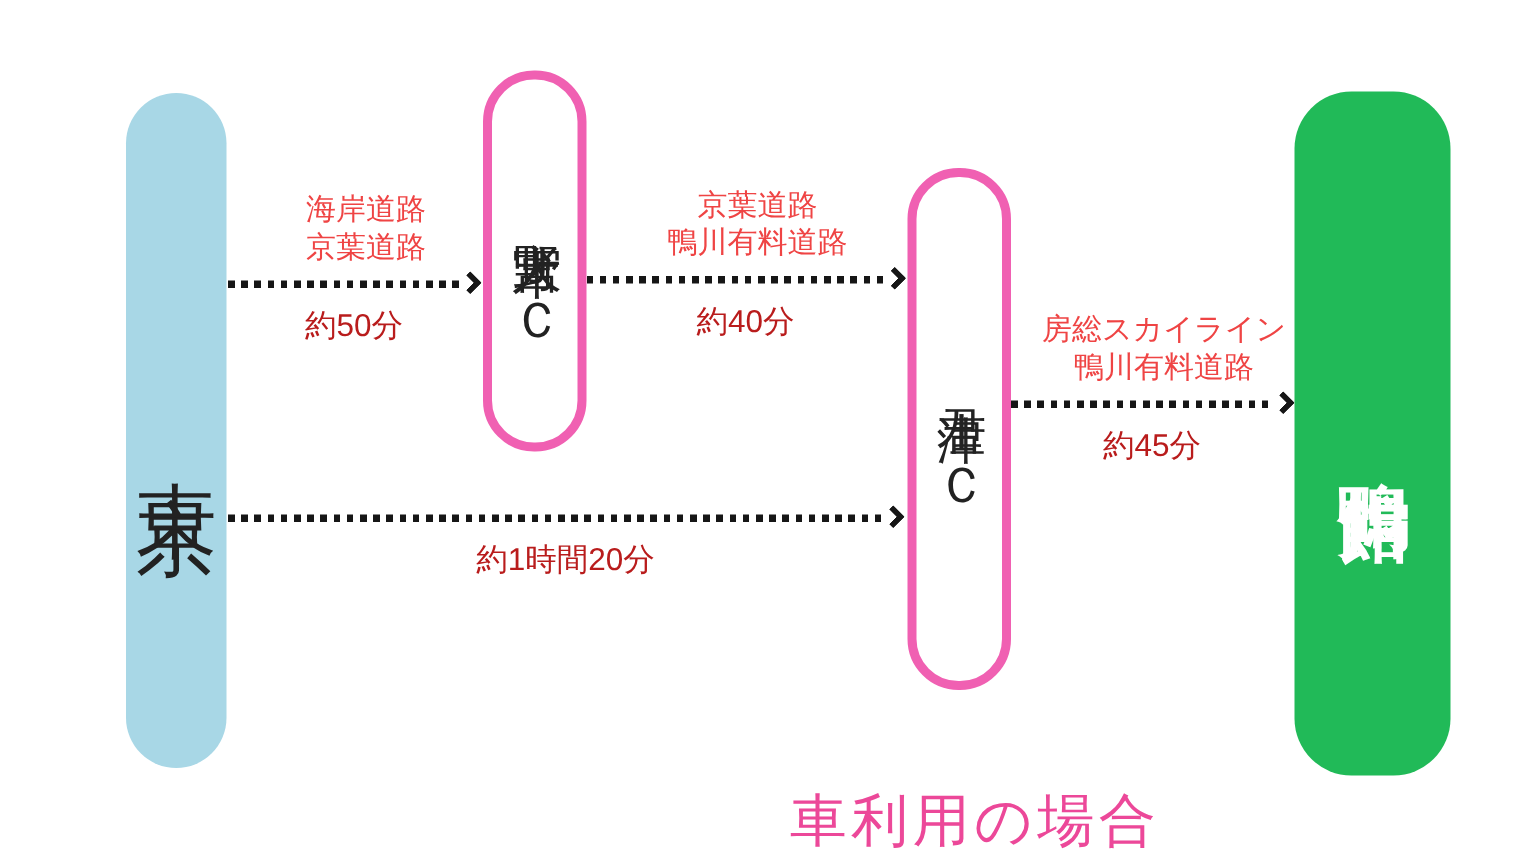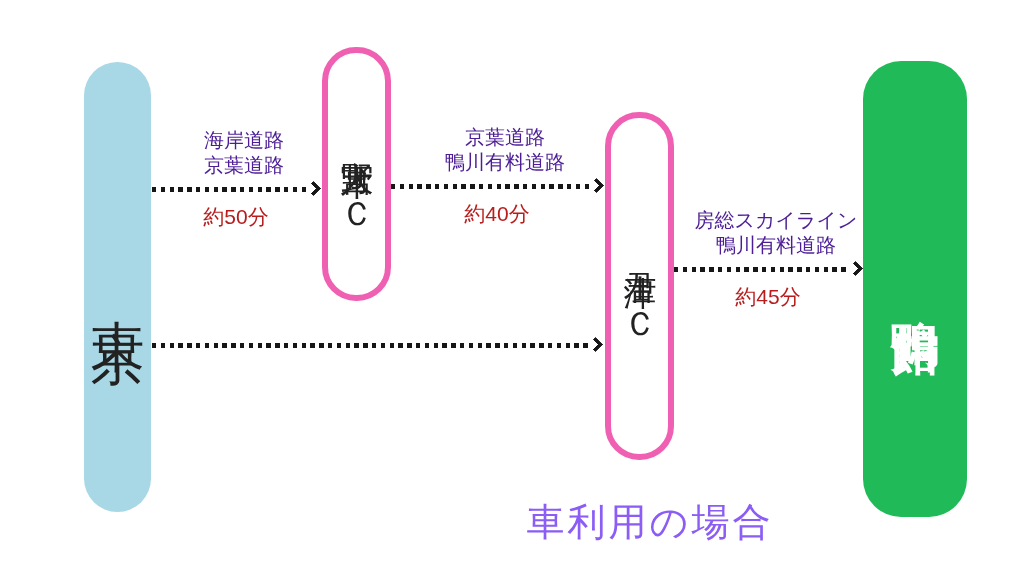--- a/index.html
+++ b/index.html
@@ -27,39 +27,39 @@
   .node-miyanogi .vtext { font-size: 33px; letter-spacing: 3px; color: #222; }
 
   .node-kimitsu  { left: 605px; top: 112px; width: 69px;  height: 348px; background: #ffffff; border: 6px solid #f060b2; border-radius: 34px; }
   .node-kimitsu .vtext { font-size: 33px; letter-spacing: 3px; color: #222; }
 
   .node-kamogawa { left: 863px; top: 61px;  width: 104px; height: 456px; background: #21ba58; border-radius: 38px; }
   .node-kamogawa .vtext { font-size: 48px; font-weight: bold; letter-spacing: 4px; color: #ffffff; font-family: "Liberation Sans", sans-serif; }
 
   
   .route { position: absolute; display: flex; flex-direction: column; align-items: center; }
-  .roads { text-align: center; font-size: 20px; line-height: 25px; color: #4c1d95; margin-bottom: 9px; margin-left: 16px; }
+  .roads { text-align: center; font-size: 20px; line-height: 25px; color: #ef4444; margin-bottom: 9px; margin-left: 16px; }
   .arrow { position: relative; height: 5px; width: 100%; }
   .dots  { position: absolute; left: 0; right: 13px; top: 0; height: 4.6px;
            background: repeating-linear-gradient(90deg, #161616 0 4.4px, transparent 4.4px 8.8px); }
   .head  { position: absolute; right: 1px; top: -4px; width: 11px; height: 11px;
            border-top: 4.5px solid #161616; border-right: 4.5px solid #161616;
            transform: rotate(45deg); border-radius: 1px; }
   .duration { margin-top: 11px; font-size: 21px; color: #b91c1c; }
 
   .route-1 { left: 152px; top: 128px; width: 168px; }
   .route-2 { left: 391px; top: 125px; width: 212px; }
   .route-3 { left: 674px; top: 208px; width: 188px; }
   .route-4 { left: 152px; top: 334px; width: 450px; }
 
   
   .caption {
-    position: absolute; left: 470px; top: 497px; width: 360px;
+    position: absolute; left: 470px; top: 522px; width: 360px;
     text-align: center; font-size: 38px; letter-spacing: 3px;
-    color: #8b5cf6; font-weight: 300;
+    color: #ec4899; font-weight: 300;
   }
 
   
   .watermark { position: absolute; left: 350px; top: 128px; width: 344px; height: 330px;
                pointer-events: none; z-index: 30; }
   .watermark svg { display: block; width: 100%; height: 100%; }
   .wm-logo    { font-family: "Liberation Sans", sans-serif; }
   .wm-tagline { font-family: "Liberation Serif", serif; }
 
   .z10 { z-index: 10; }
@@ -121,18 +121,19 @@
     <div class="duration">約45分</div>
   </div>
 
   <div class="route route-4 z10">
     <div class="roads">
     </div>
     <div class="arrow">
       <span class="dots"></span>
       <span class="head"></span>
     </div>
+    <div class="duration">約1時間20分</div>
   </div>
 
   <div class="caption">車利用の場合</div>
 
 
 </div>
 
 </body></html>

